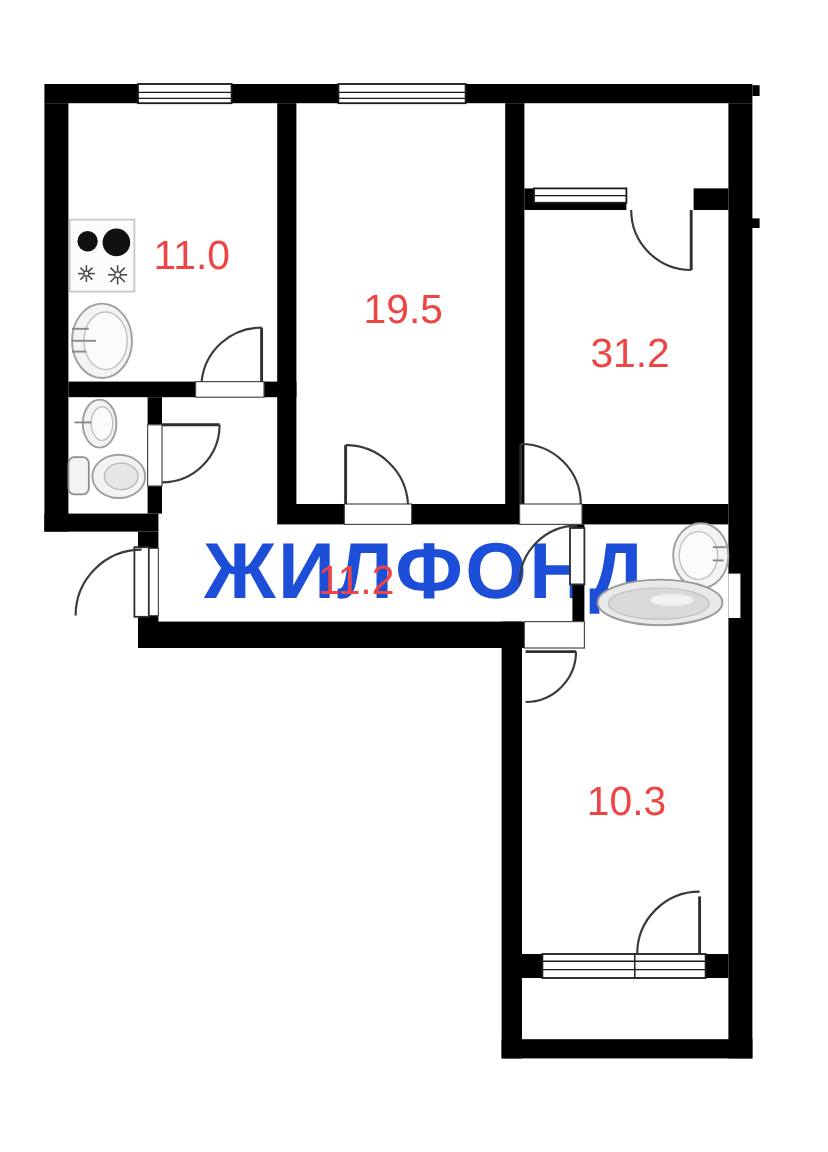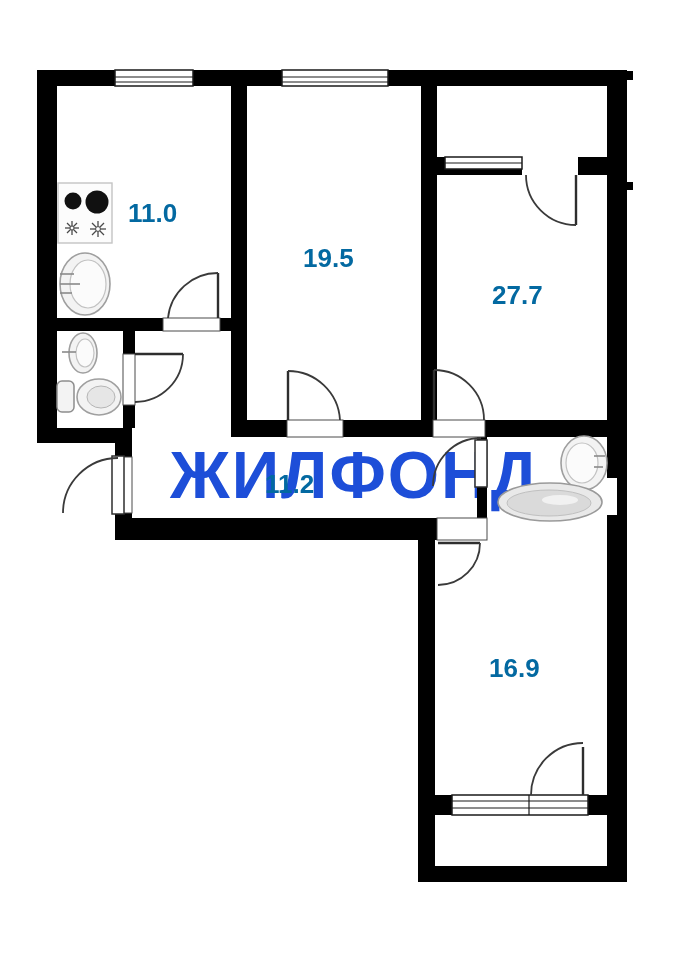--- a/index.html
+++ b/index.html
@@ -12,22 +12,22 @@
   .w{fill:#000;}
   .win{fill:#fff;stroke:#1a1a1a;stroke-width:1.5;}
   .winline{stroke:#1a1a1a;stroke-width:1.2;}
   .sill{fill:#fff;stroke:#4a4a4a;stroke-width:1;}
   .leafrect{fill:#fff;stroke:#2e2e2e;stroke-width:1.5;}
   .door{fill:none;stroke:#3a3a3a;stroke-width:1.8;}
   .leaf{stroke:#2e2e2e;stroke-width:2.4;}
   .fixo{fill:#f3f3f3;stroke:#9f9f9f;stroke-width:1.6;}
   .fixi{fill:#fbfbfb;stroke:#c2c2c2;stroke-width:1.2;}
   .fixd{stroke:#8a8a8a;stroke-width:1.6;fill:none;}
-  .room-label{position:absolute;z-index:3;font-size:26px;font-weight:bold;
-              color:#0369a1;line-height:34px;white-space:nowrap;}
+  .room-label{position:absolute;z-index:3;font-size:34px;font-weight:normal;
+              color:#ef4444;line-height:34px;white-space:nowrap;}
   .lbl-kitchen{left:128px;top:196px;}
   .lbl-19{left:303px;top:241px;}
   .lbl-17{left:492px;top:278px;}
   .lbl-hall{left:265px;top:467px;text-align:right;}
   .lbl-16{left:489px;top:651px;}
 </style>
 </head>
 <body>
 
 <div id="stage">
@@ -171,16 +171,16 @@
       <g>
         <ellipse cx="550" cy="502" rx="52" ry="19" fill="#e9e9e9" stroke="#9a9a9a" stroke-width="1.6"></ellipse>
         <ellipse cx="549" cy="503" rx="42" ry="13" fill="#dadada" stroke="#c0c0c0" stroke-width="1"></ellipse>
         <ellipse cx="560" cy="500" rx="18" ry="5" fill="#f1f1f1"></ellipse>
       </g>
     </g>
   </svg>
 
   <div class="room-label lbl-kitchen">11.0</div>
   <div class="room-label lbl-19">19.5</div>
-  <div class="room-label lbl-17">27.7</div>
+  <div class="room-label lbl-17">31.2</div>
   <div class="room-label lbl-hall">11.2</div>
-  <div class="room-label lbl-16">16.9</div>
+  <div class="room-label lbl-16">10.3</div>
 </div>
 
 </body></html>

